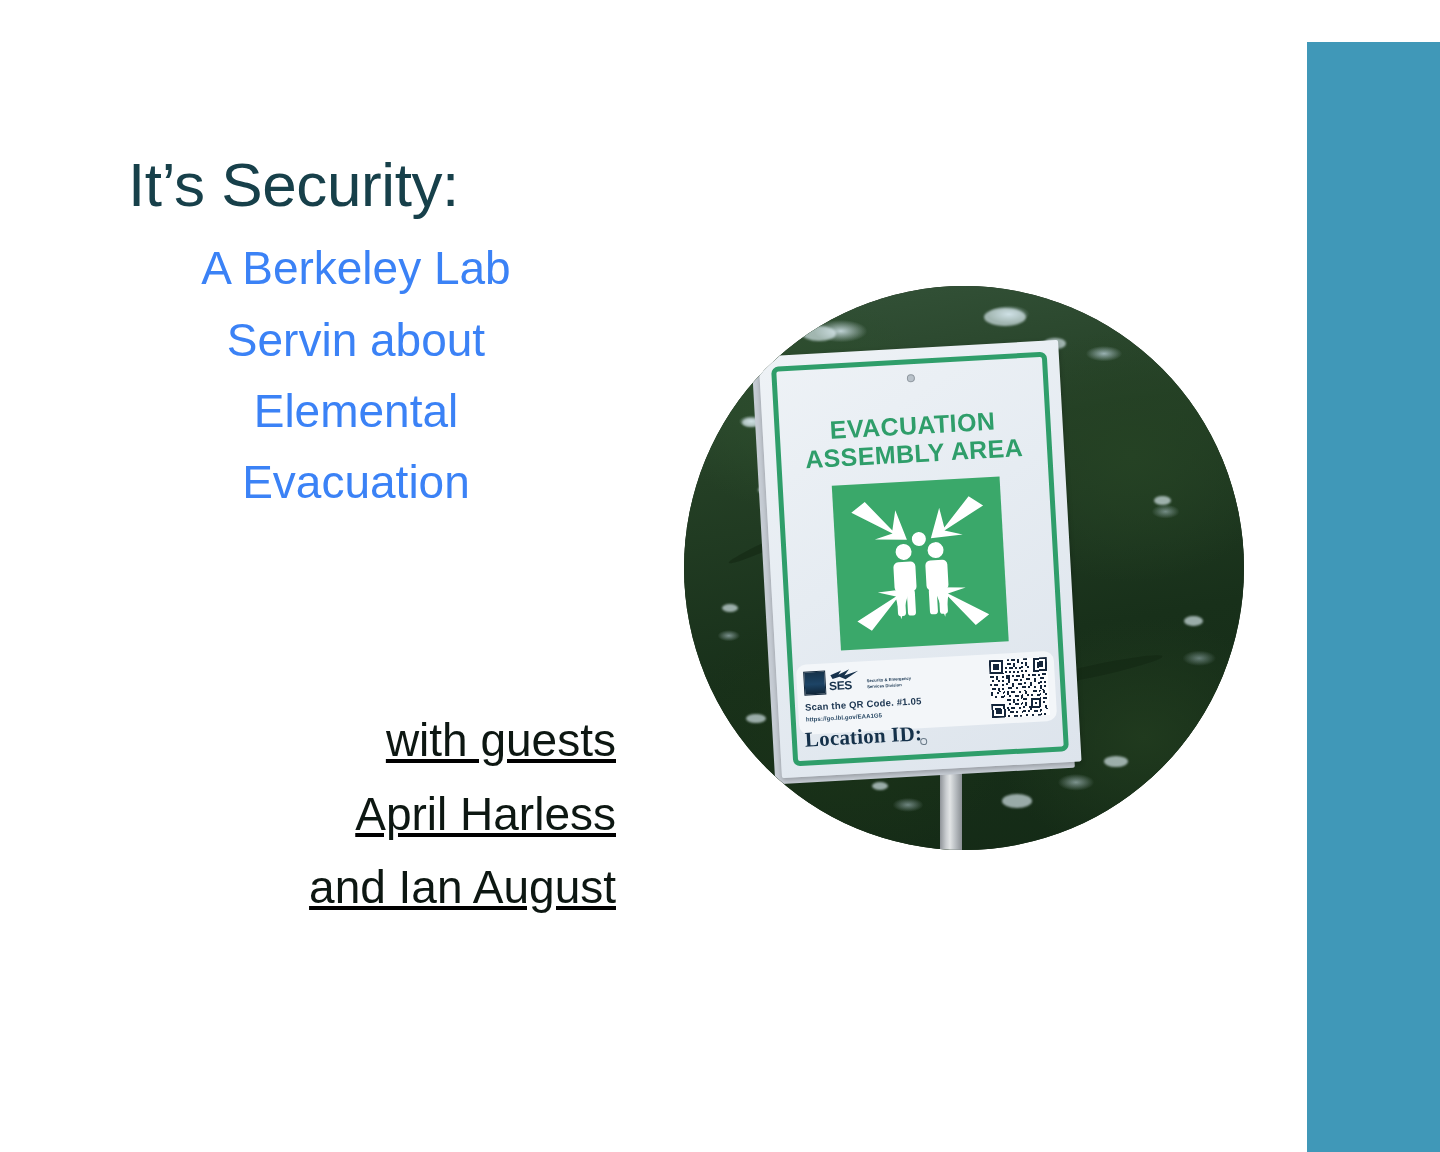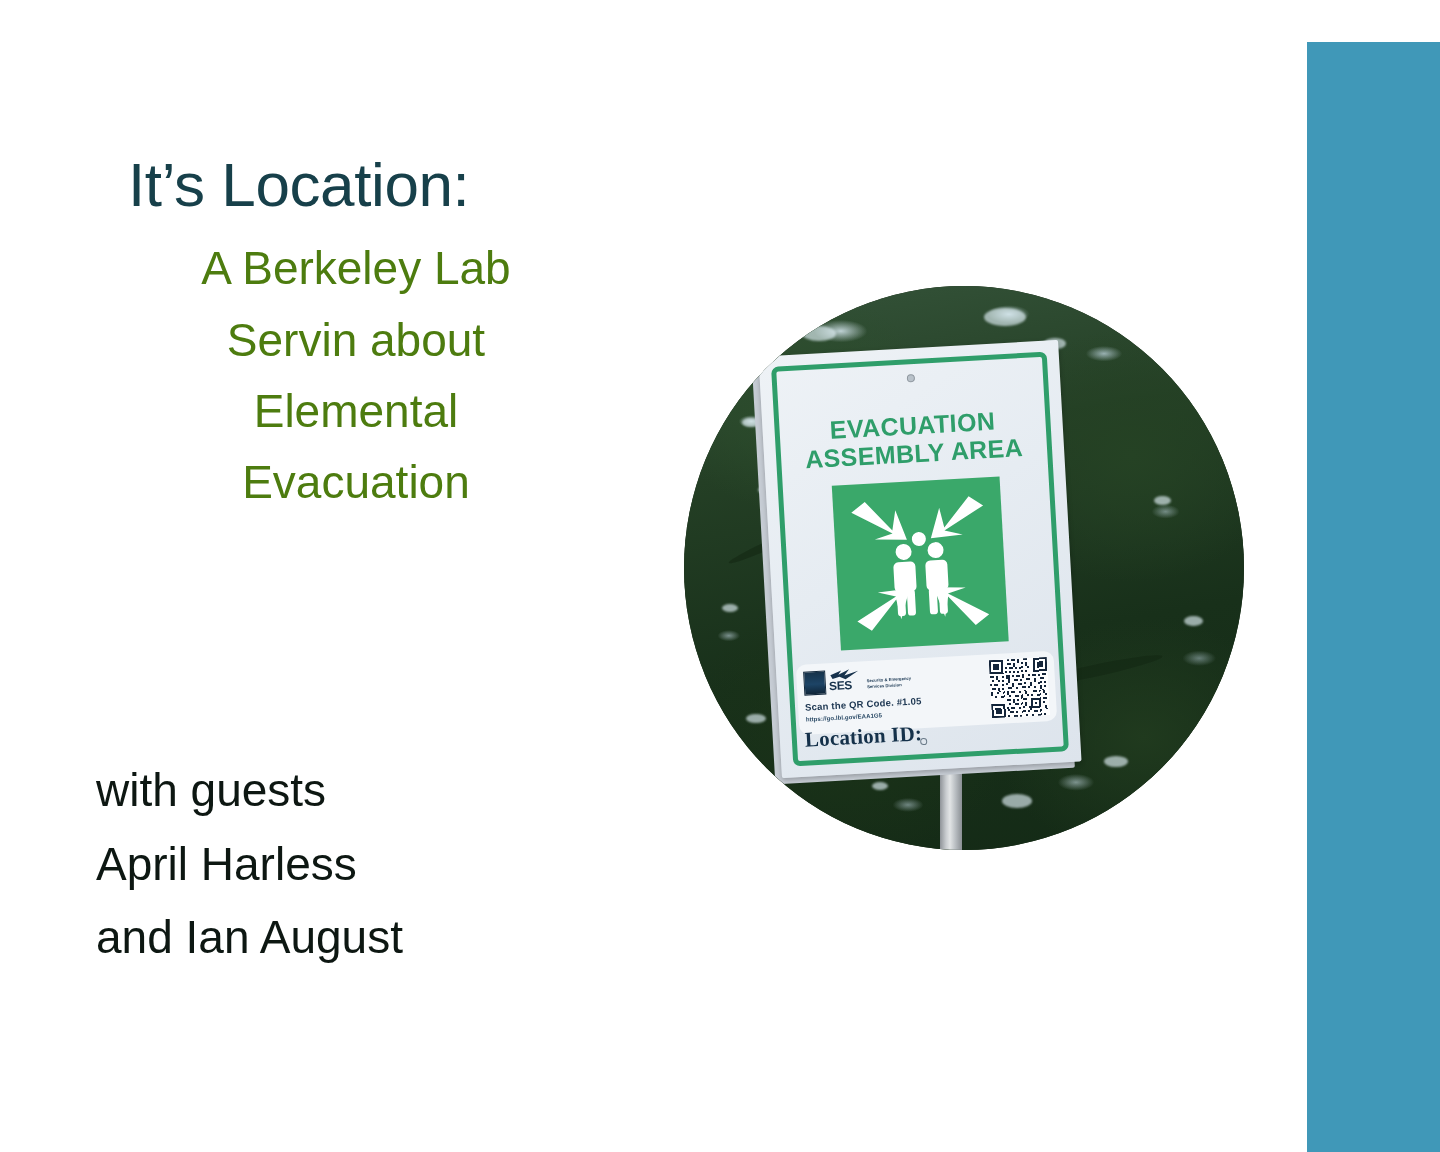--- a/index.html
+++ b/index.html
@@ -42,28 +42,29 @@
     color: #17404a;
     letter-spacing: -0.4px;
     white-space: nowrap;
     text-align: left;
     padding-left: 32px;
     margin-bottom: 14px;
   }
   .subtitle-line {
     font-size: 46px;
     line-height: 1.55;
-    color: #4d7c0f;
+    color: #3b82f6;
   }
   #guests-block {
     position: absolute;
     left: 96px;
-    top: 754px;
+    top: 704px;
     width: 520px;
-    text-align: left;
+    text-align: right;
+    text-decoration: underline;
   }
   .guest-line {
     font-size: 46px;
     line-height: 1.6;
     color: #0d1712;
   }
 
   
   #photo-circle {
     position: absolute;
@@ -278,21 +279,21 @@
   }
 </style>
 </head>
 <body>
 
 <div id="slide">
 
   <div id="accent-bar"></div>
 
   <div id="text-column">
-    <div id="title">It’s Location:</div>
+    <div id="title">It’s Security:</div>
     <div class="subtitle-line">A Berkeley Lab</div>
     <div class="subtitle-line">Servin about</div>
     <div class="subtitle-line">Elemental</div>
     <div class="subtitle-line">Evacuation</div>
   </div>
 
   <div id="guests-block">
     <div class="guest-line">with guests</div>
     <div class="guest-line">April Harless</div>
     <div class="guest-line">and Ian August</div>

